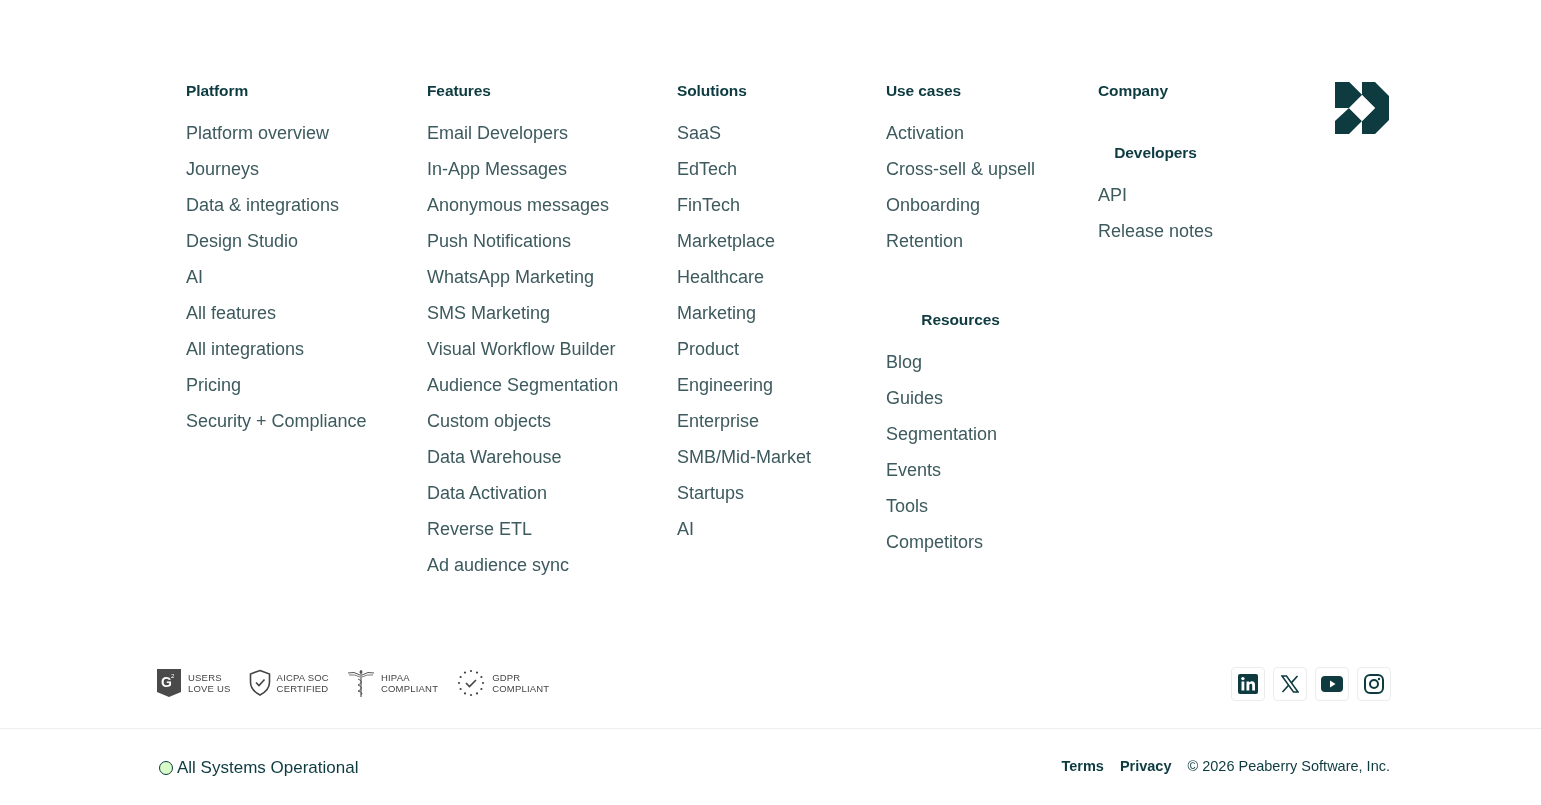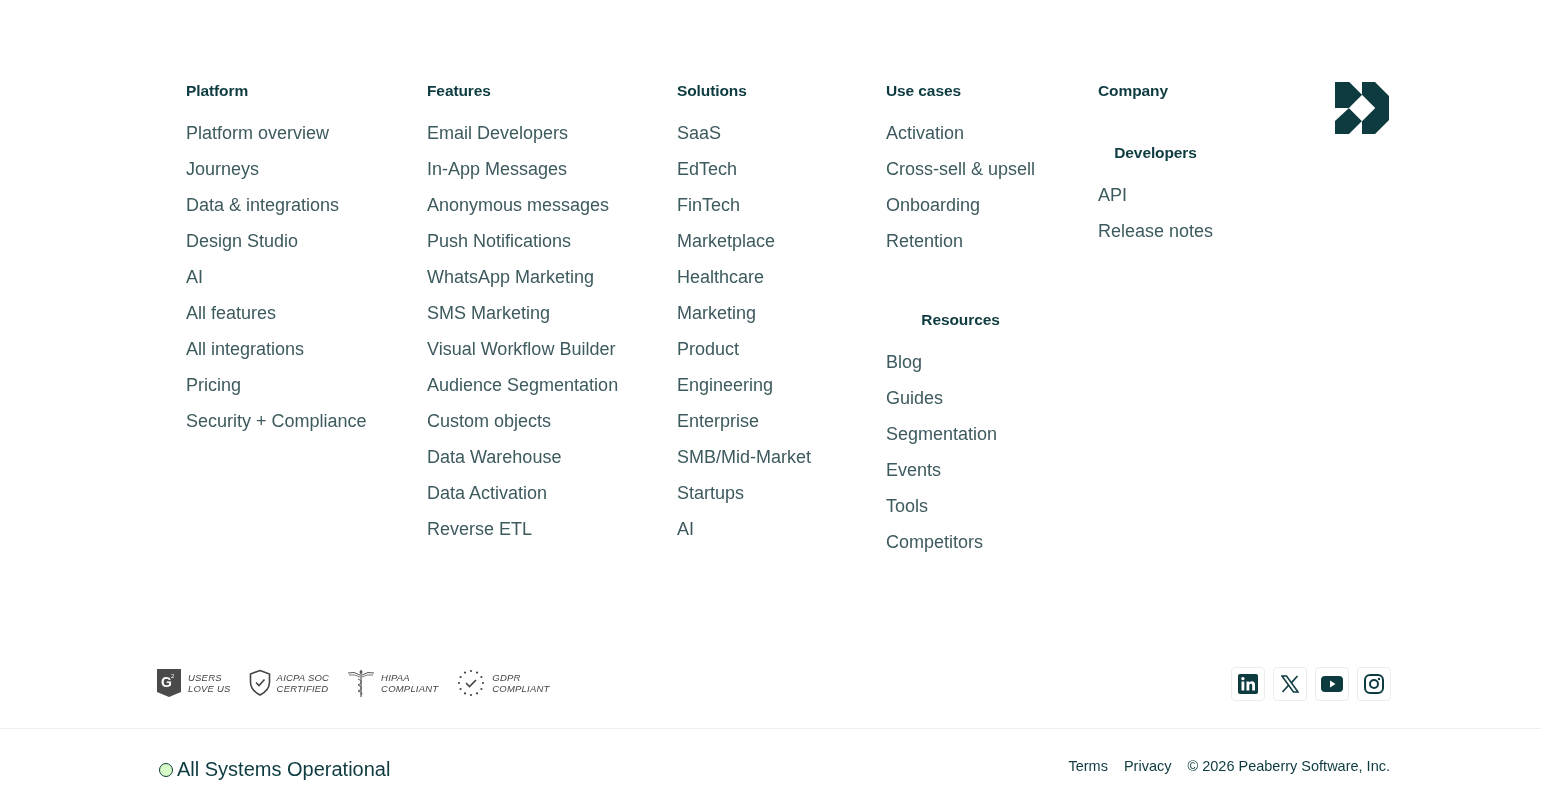--- a/index.html
+++ b/index.html
@@ -6,28 +6,28 @@
   html, body { width: 1541px; height: 805px; background: #ffffff; overflow: hidden; }
   body { font-family: "Liberation Sans", sans-serif; color: #3d5a5e; position: relative; }
   .col { position: absolute; top: 81px; margin-left: 36px; }
   .col h3 { font-size: 15.5px; font-weight: 600; color: #0d3b40; height: 20px; line-height: 20px; margin-bottom: 23px; letter-spacing: -0.1px; }
   .col ul { list-style: none; }
   .col li { height: 36px; line-height: 18px; font-size: 18px; color: #3d5a5e; cursor: pointer; }
   .col .sub { margin-top: 42px; text-align: center; }
   .logo { position: absolute; left: 1335px; top: 82px; width: 54px; height: 52px; }
   .badges { position: absolute; left: 156px; top: 668px; display: flex; align-items: center; }
   .badge { display: flex; align-items: center; margin-right: 18px; }
-  .badge .txt { font-size: 9.5px; line-height: 11px; color: #444; text-transform: uppercase; letter-spacing: 0.2px; margin-left: 6px; font-style: italic; }
+  .badge .txt { font-size: 9.5px; line-height: 11px; color: #444; text-transform: uppercase; letter-spacing: 0.2px; margin-left: 6px; }
   .social { position: absolute; left: 1231px; top: 667px; display: flex; gap: 8px; }
   .social .btn { width: 34px; height: 34px; border: 1px solid #ececec; border-radius: 4px; display: flex; align-items: center; justify-content: center; cursor: pointer; }
   .divider { position: absolute; left: 0; top: 728px; width: 1541px; height: 1px; background: #eeeeee; }
-  .status { position: absolute; left: 159px; top: 758px; display: flex; align-items: center; font-size: 20px; color: #0d3b40; }
+  .status { position: absolute; left: 159px; top: 758px; display: flex; align-items: center; font-size: 17px; color: #0d3b40; }
   .status .dot { width: 14px; height: 14px; border-radius: 50%; background: #d9fbc8; border: 1.5px solid #0d3b40; margin-right: 4px; }
   .legal { position: absolute; right: 151px; top: 758px; display: flex; gap: 16px; font-size: 14.5px; color: #0d3b40; }
-  .legal span.link { cursor: pointer; }
+  .legal span.link { cursor: pointer; font-weight: bold; }
 </style>
 </head>
 <body>
 
 <div>
   <div class="col" style="left:150px">
     <h3>Platform</h3>
     <ul>
       <li>Platform overview</li>
       <li>Journeys</li>
@@ -49,20 +49,21 @@
       <li>Anonymous messages</li>
       <li>Push Notifications</li>
       <li>WhatsApp Marketing</li>
       <li>SMS Marketing</li>
       <li>Visual Workflow Builder</li>
       <li>Audience Segmentation</li>
       <li>Custom objects</li>
       <li>Data Warehouse</li>
       <li>Data Activation</li>
       <li>Reverse ETL</li>
+      <li>Ad audience sync</li>
     </ul>
   </div>
 
   <div class="col" style="left:641px">
     <h3>Solutions</h3>
     <ul>
       <li>SaaS</li>
       <li>EdTech</li>
       <li>FinTech</li>
       <li>Marketplace</li>

